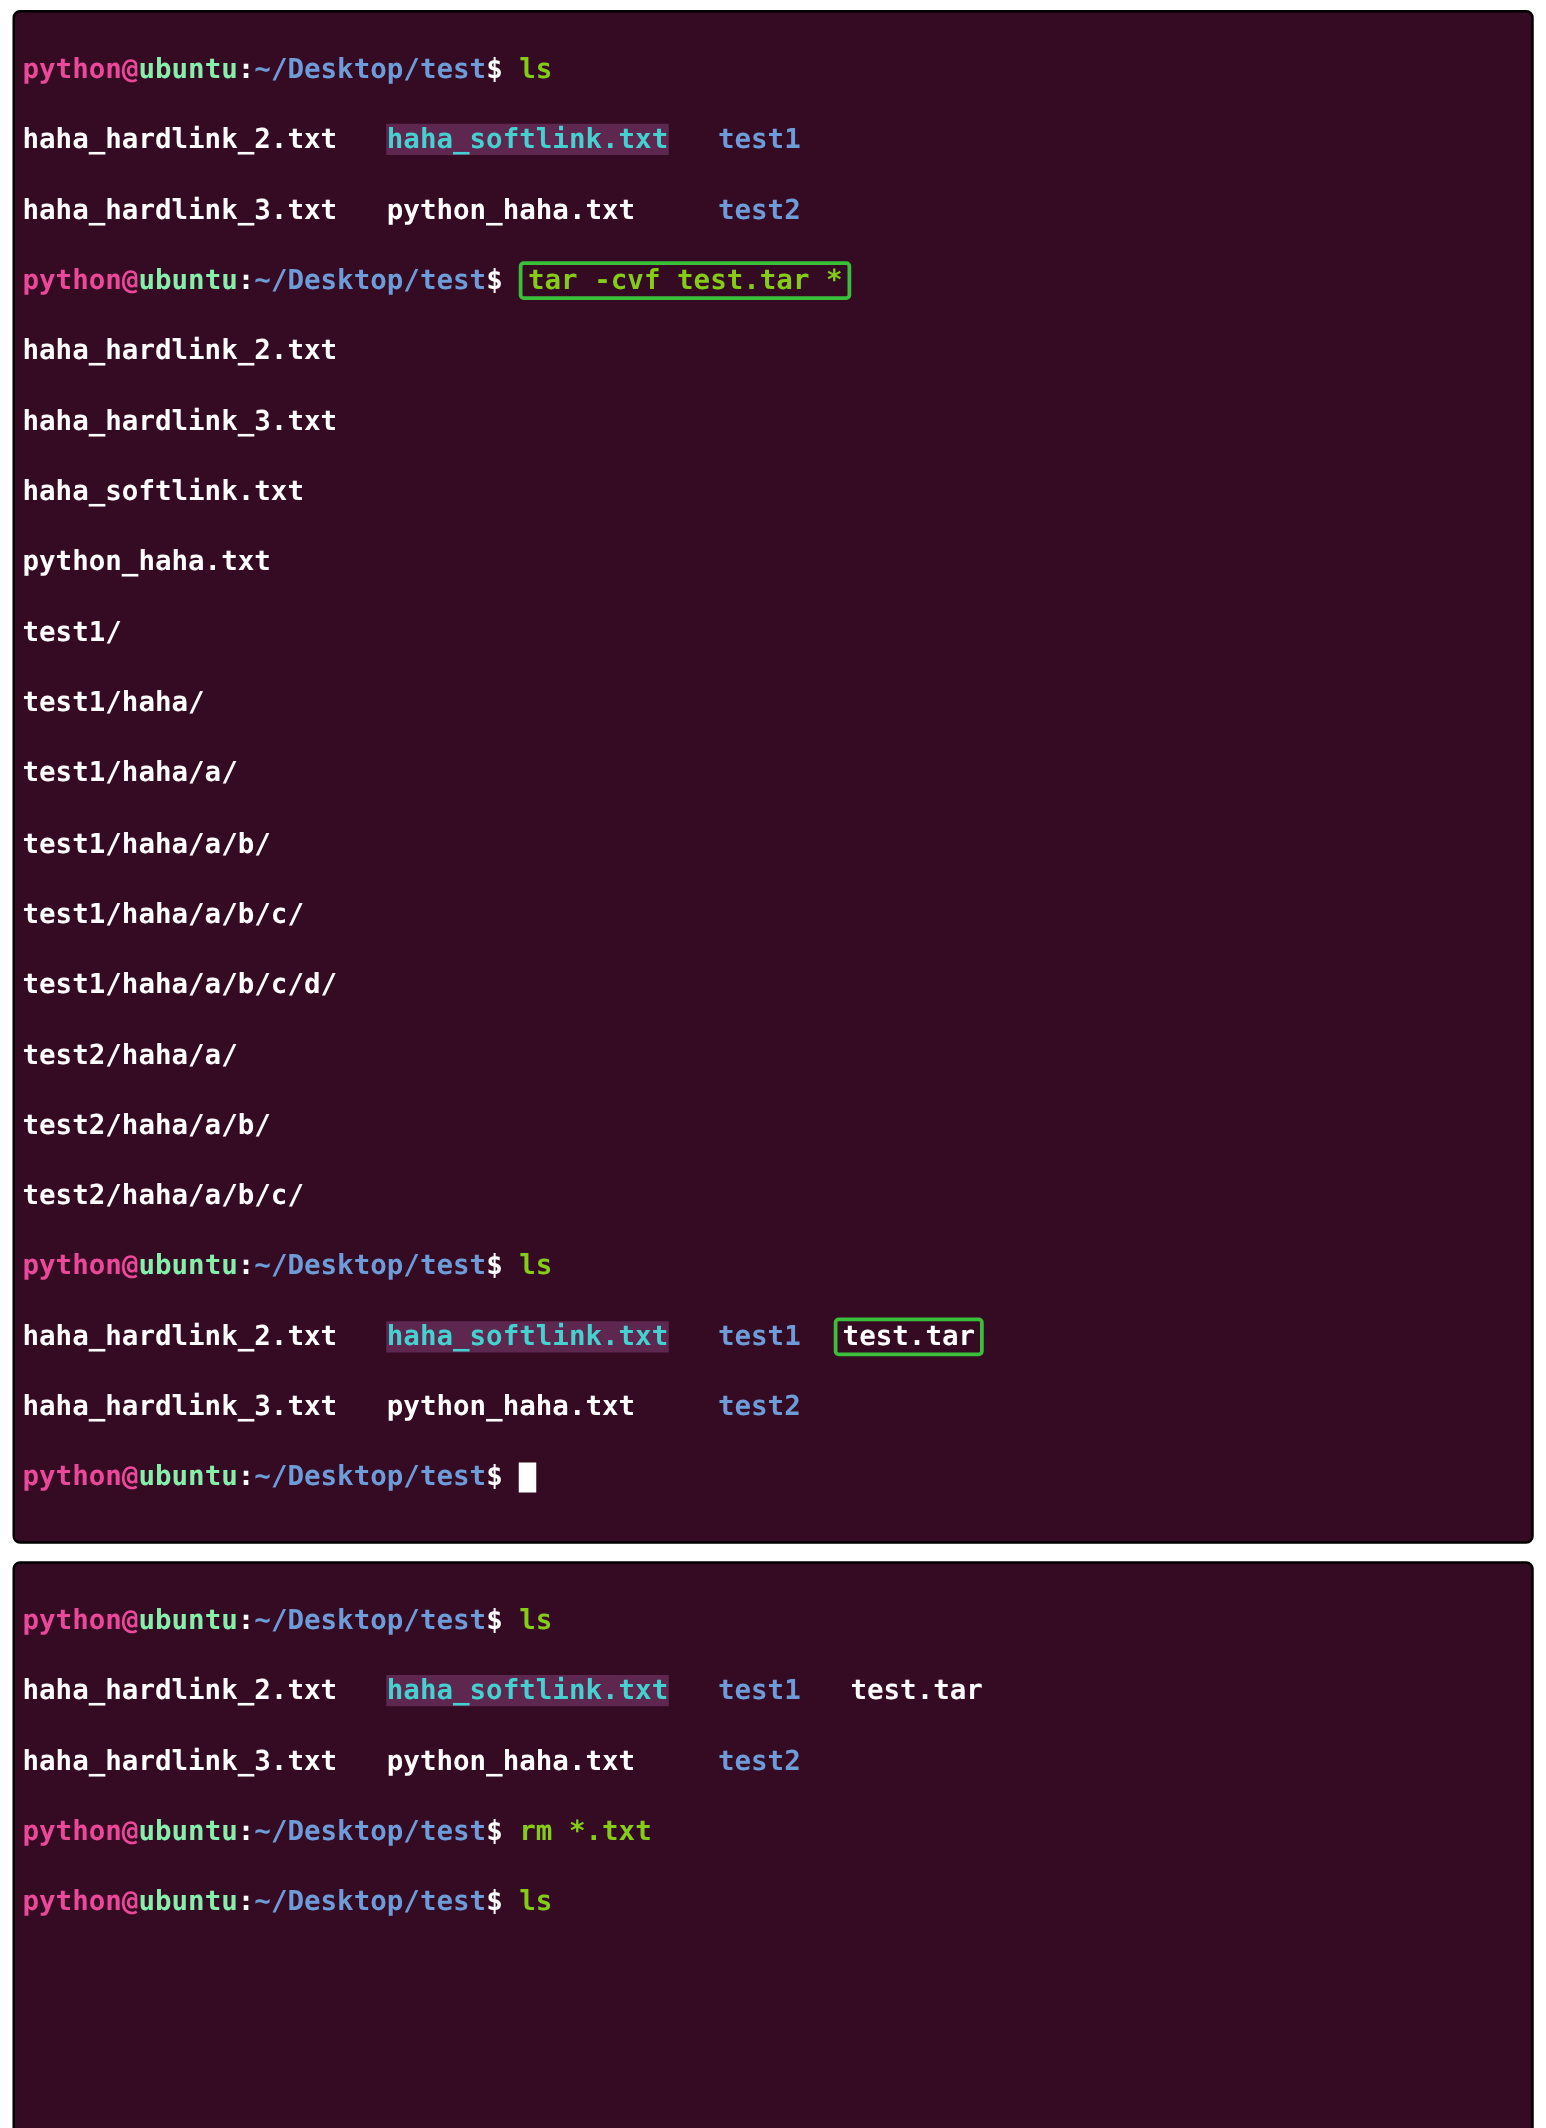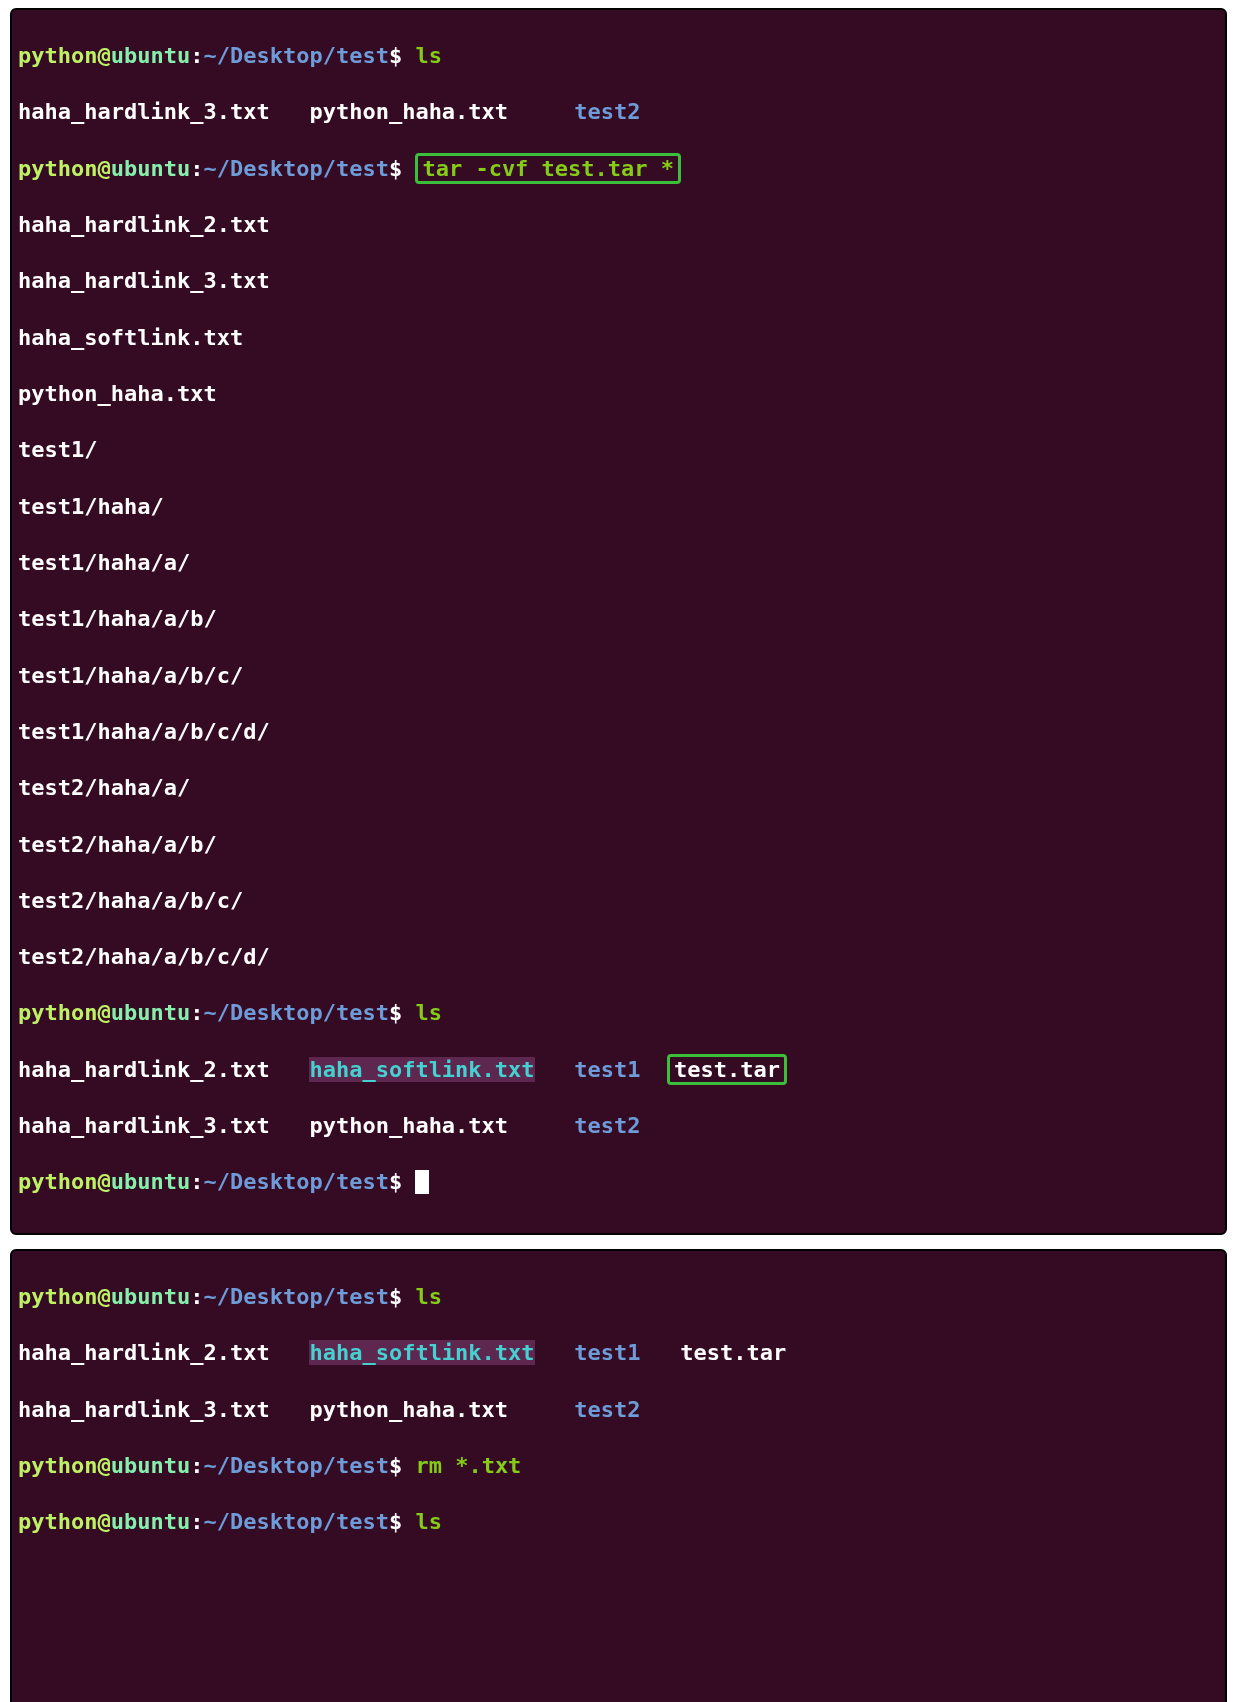--- a/index.html
+++ b/index.html
@@ -14,55 +14,55 @@
     border: 2px solid #000000;
     border-radius: 6px;
     padding: 4px 6px 8px 6px;
     margin: 8px 10px 14px 10px;
     font-size: 22px;
     line-height: 1.28;
     font-weight: bold;
     white-space: pre;
     overflow: hidden;
   }
-  .user   { color: #bef264; }
+  .user   { color: #ec4899; }
   .host   { color: #86efac; }
   .colon  { color: #ffffff; }
   .path   { color: #6e9cd8; }
   .dollar { color: #ffffff; }
   .cmd    { color: #84cc16; }
   .txt    { color: #ffffff; }
   .dir    { color: #6e9cd8; }
   .link   { color: #46d1d1; background: #5e2750; }
   .redbg  { color: #ffffff; }
   .box    { border: 3px solid #3bbf3b; border-radius: 4px; padding: 0 4px; }
   .cursor { display:inline-block; width: 0.6em; height: 1.1em; background:#ffffff; vertical-align: text-bottom;}
   .row { display:block; }
 </style>
 </head>
 <body>
 
 <div class="term">
 <span class="row"><span class="user">python</span><span class="user">@</span><span class="host">ubuntu</span><span class="colon">:</span><span class="path">~/Desktop/test</span><span class="dollar">$</span> <span class="cmd">ls</span></span>
+<span class="row"><span class="txt">haha_hardlink_2.txt</span>   <span class="link">haha_softlink.txt</span>   <span class="dir">test1</span></span>
 <span class="row"><span class="txt">haha_hardlink_3.txt</span>   <span class="txt">python_haha.txt</span>     <span class="dir">test2</span></span>
 <span class="row"><span class="user">python</span><span class="user">@</span><span class="host">ubuntu</span><span class="colon">:</span><span class="path">~/Desktop/test</span><span class="dollar">$</span> <span class="box"><span class="cmd">tar -cvf test.tar *</span></span></span>
 <span class="row">haha_hardlink_2.txt</span>
 <span class="row">haha_hardlink_3.txt</span>
 <span class="row">haha_softlink.txt</span>
 <span class="row">python_haha.txt</span>
 <span class="row">test1/</span>
 <span class="row">test1/haha/</span>
 <span class="row">test1/haha/a/</span>
 <span class="row">test1/haha/a/b/</span>
 <span class="row">test1/haha/a/b/c/</span>
 <span class="row">test1/haha/a/b/c/d/</span>
 <span class="row">test2/haha/a/</span>
 <span class="row">test2/haha/a/b/</span>
 <span class="row">test2/haha/a/b/c/</span>
-<span class="row">test2/haha/a/b/c/d/</span>
 <span class="row"><span class="user">python</span><span class="user">@</span><span class="host">ubuntu</span><span class="colon">:</span><span class="path">~/Desktop/test</span><span class="dollar">$</span> <span class="cmd">ls</span></span>
 <span class="row"><span class="txt">haha_hardlink_2.txt</span>   <span class="link">haha_softlink.txt</span>   <span class="dir">test1</span>  <span class="box"><span class="redbg">test.tar</span></span></span>
 <span class="row"><span class="txt">haha_hardlink_3.txt</span>   <span class="txt">python_haha.txt</span>     <span class="dir">test2</span></span>
 <span class="row"><span class="user">python</span><span class="user">@</span><span class="host">ubuntu</span><span class="colon">:</span><span class="path">~/Desktop/test</span><span class="dollar">$</span> <span class="cursor"></span></span>
 </div>
 
 <div class="term">
 <span class="row"><span class="user">python</span><span class="user">@</span><span class="host">ubuntu</span><span class="colon">:</span><span class="path">~/Desktop/test</span><span class="dollar">$</span> <span class="cmd">ls</span></span>
 <span class="row"><span class="txt">haha_hardlink_2.txt</span>   <span class="link">haha_softlink.txt</span>   <span class="dir">test1</span>   <span class="redbg">test.tar</span></span>
 <span class="row"><span class="txt">haha_hardlink_3.txt</span>   <span class="txt">python_haha.txt</span>     <span class="dir">test2</span></span>

